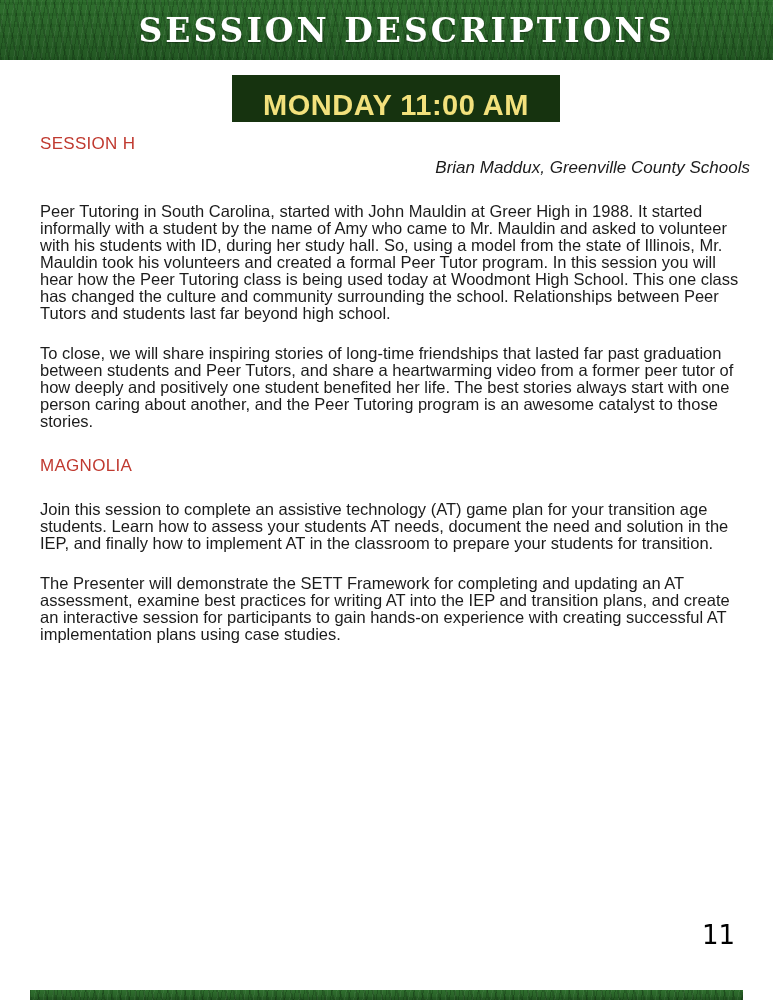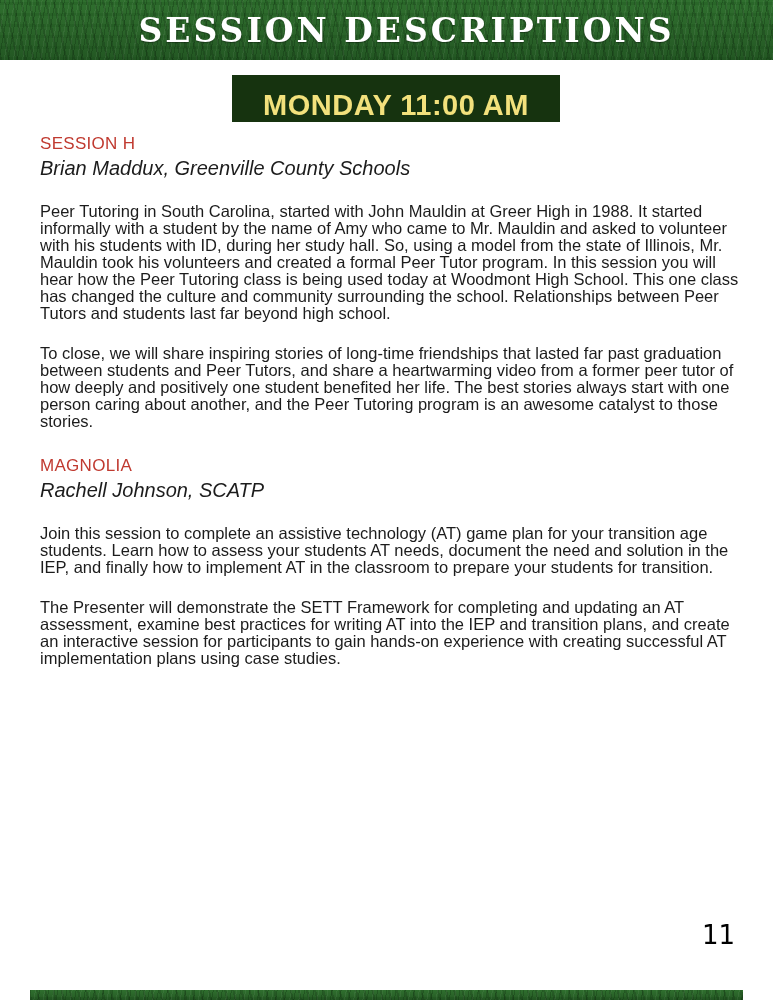--- a/index.html
+++ b/index.html
@@ -81,22 +81,23 @@
     letter-spacing: 0.3px;
   }
   .session-title {
     font-weight: bold;
     font-size: 17px;
     line-height: 24px;
   }
   .session-title .em-italic { font-style: italic; }
   .presenter {
     font-style: italic;
-    font-size: 20px;
+    font-size: 17px;
     line-height: 24px;
+    text-align: right;
   }
   .session-paragraph {
     margin-top: 23px;
     line-height: 17px;
   }
 
   .page-number {
     position: absolute;
     right: 38px;
     top: 920px;
@@ -130,21 +131,20 @@
 
     <div class="session">
       <div class="room-heading">SESSION H</div>
       <div class="presenter">Brian Maddux, Greenville County Schools</div>
       <p class="session-paragraph">Peer Tutoring in South Carolina, started with John Mauldin at Greer High in 1988. It started informally with a student by the name of Amy who came to Mr. Mauldin and asked to volunteer with his students with ID, during her study hall. So, using a model from the state of Illinois, Mr. Mauldin took his volunteers and created a formal Peer Tutor program. In this session you will hear how the Peer Tutoring class is being used today at Woodmont High School. This one class has changed the culture and community surrounding the school. Relationships between Peer Tutors and students last far beyond high school.</p>
       <p class="session-paragraph">To close, we will share inspiring stories of long-time friendships that lasted far past graduation between students and Peer Tutors, and share a heartwarming video from a former peer tutor of how deeply and positively one student benefited her life. The best stories always start with one person caring about another, and the Peer Tutoring program is an awesome catalyst to those stories.</p>
     </div>
 
     <div class="session">
       <div class="room-heading">MAGNOLIA</div>
-      <div class="presenter">Rachell Johnson, SCATP</div>
       <p class="session-paragraph">Join this session to complete an assistive technology (AT) game plan for your transition age students. Learn how to assess your students AT needs, document the need and solution in the IEP, and finally how to implement AT in the classroom to prepare your students for transition.</p>
       <p class="session-paragraph">The Presenter will demonstrate the SETT Framework for completing and updating an AT assessment, examine best practices for writing AT into the IEP and transition plans, and create an interactive session for participants to gain hands-on experience with creating successful AT implementation plans using case studies.</p>
     </div>
 
   </div>
 
   <div class="page-number">11</div>
 
   <div class="footer-bar grass"></div>
 

